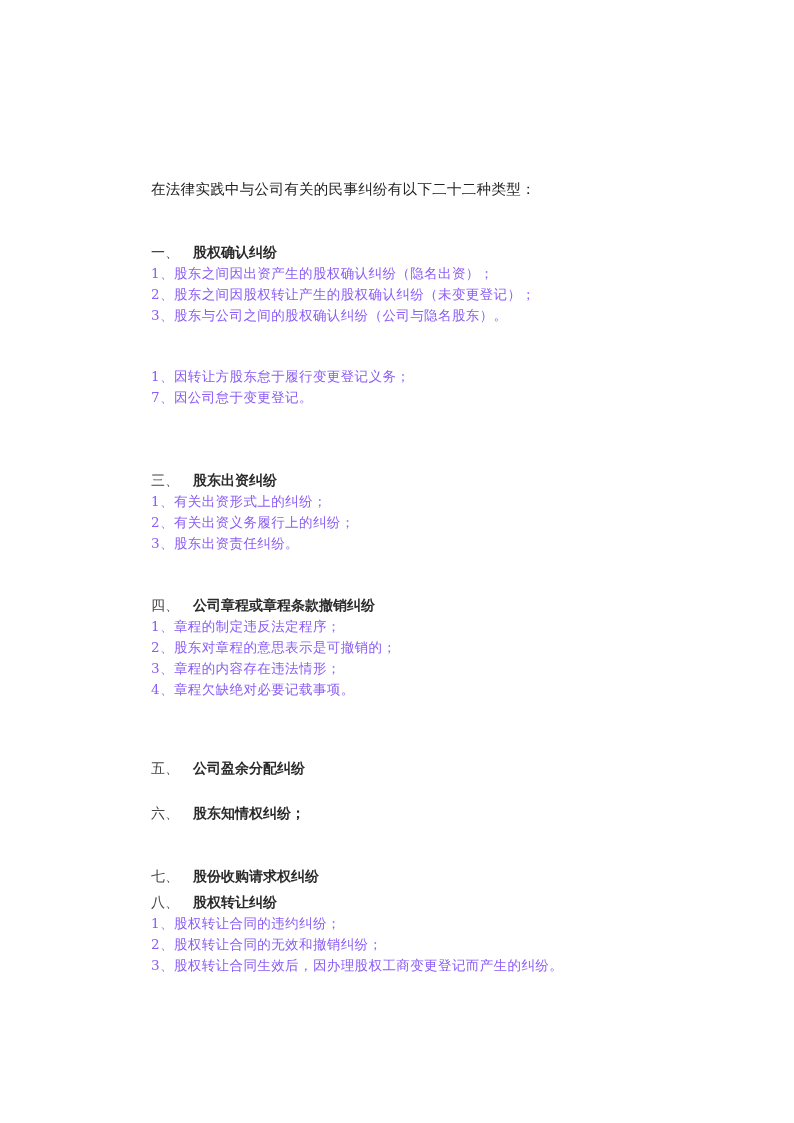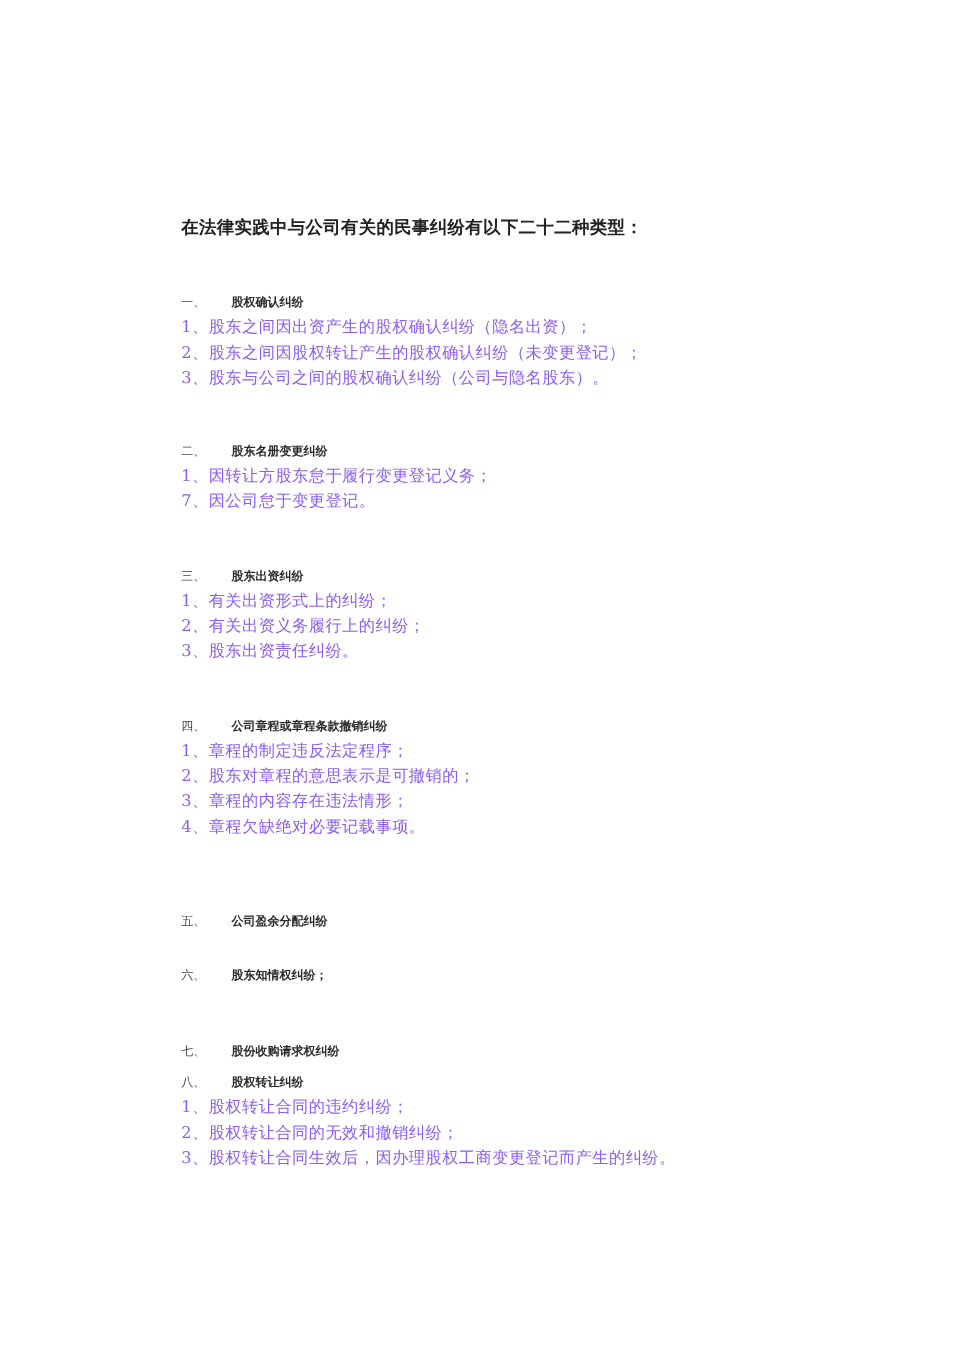--- a/index.html
+++ b/index.html
@@ -1,39 +1,38 @@
 <!DOCTYPE html>
 <html><head>
 <meta charset="utf-8">
 <style>
   html, body { margin: 0; padding: 0; background: #ffffff; }
   body { width: 794px; height: 1123px; position: relative; overflow: hidden;
          font-family: "DejaVu Serif", "Liberation Serif", serif; color: #333; }
   .page { position: absolute; left: 0; top: 0; width: 794px; height: 1123px; }
-  .intro { position: absolute; left: 151px; top: 180px; font-size: 14.5px; font-weight: bold; color: #222; letter-spacing: 0.3px; white-space: nowrap; }
+  .intro { position: absolute; left: 151px; top: 180px; font-size: 14.5px; font-weight: normal; color: #222; letter-spacing: 0.3px; white-space: nowrap; }
   .section { position: absolute; left: 151px; }
-  .sec-head { font-size: 10px; font-weight: bold; color: #2a2a2a; height: 21px; line-height: 21px; white-space: nowrap; }
+  .sec-head { font-size: 14px; font-weight: bold; color: #2a2a2a; height: 21px; line-height: 21px; white-space: nowrap; }
   .sec-head .num { display: inline-block; width: 42px; font-weight: normal; color: #444; }
   .item { font-size: 13.5px; color: #8b5cf6; height: 21px; line-height: 21px; white-space: nowrap; letter-spacing: 0.4px; }
 </style>
 </head>
 <body>
 
 <div class="page">
   <div class="intro">在法律实践中与公司有关的民事纠纷有以下二十二种类型：</div>
 
   <div class="section" style="top:242px;">
     <div class="sec-head"><span class="num">一、</span><span>股权确认纠纷</span></div>
     <div class="item">1、股东之间因出资产生的股权确认纠纷（隐名出资）；</div>
     <div class="item">2、股东之间因股权转让产生的股权确认纠纷（未变更登记）；</div>
     <div class="item">3、股东与公司之间的股权确认纠纷（公司与隐名股东）。</div>
   </div>
 
   <div class="section" style="top:366px;">
-    <div class="sec-head"><span class="num">二、</span><span>股东名册变更纠纷</span></div>
     <div class="item">1、因转让方股东怠于履行变更登记义务；</div>
     <div class="item">7、因公司怠于变更登记。</div>
   </div>
 
   <div class="section" style="top:470px;">
     <div class="sec-head"><span class="num">三、</span><span>股东出资纠纷</span></div>
     <div class="item">1、有关出资形式上的纠纷；</div>
     <div class="item">2、有关出资义务履行上的纠纷；</div>
     <div class="item">3、股东出资责任纠纷。</div>
   </div>

